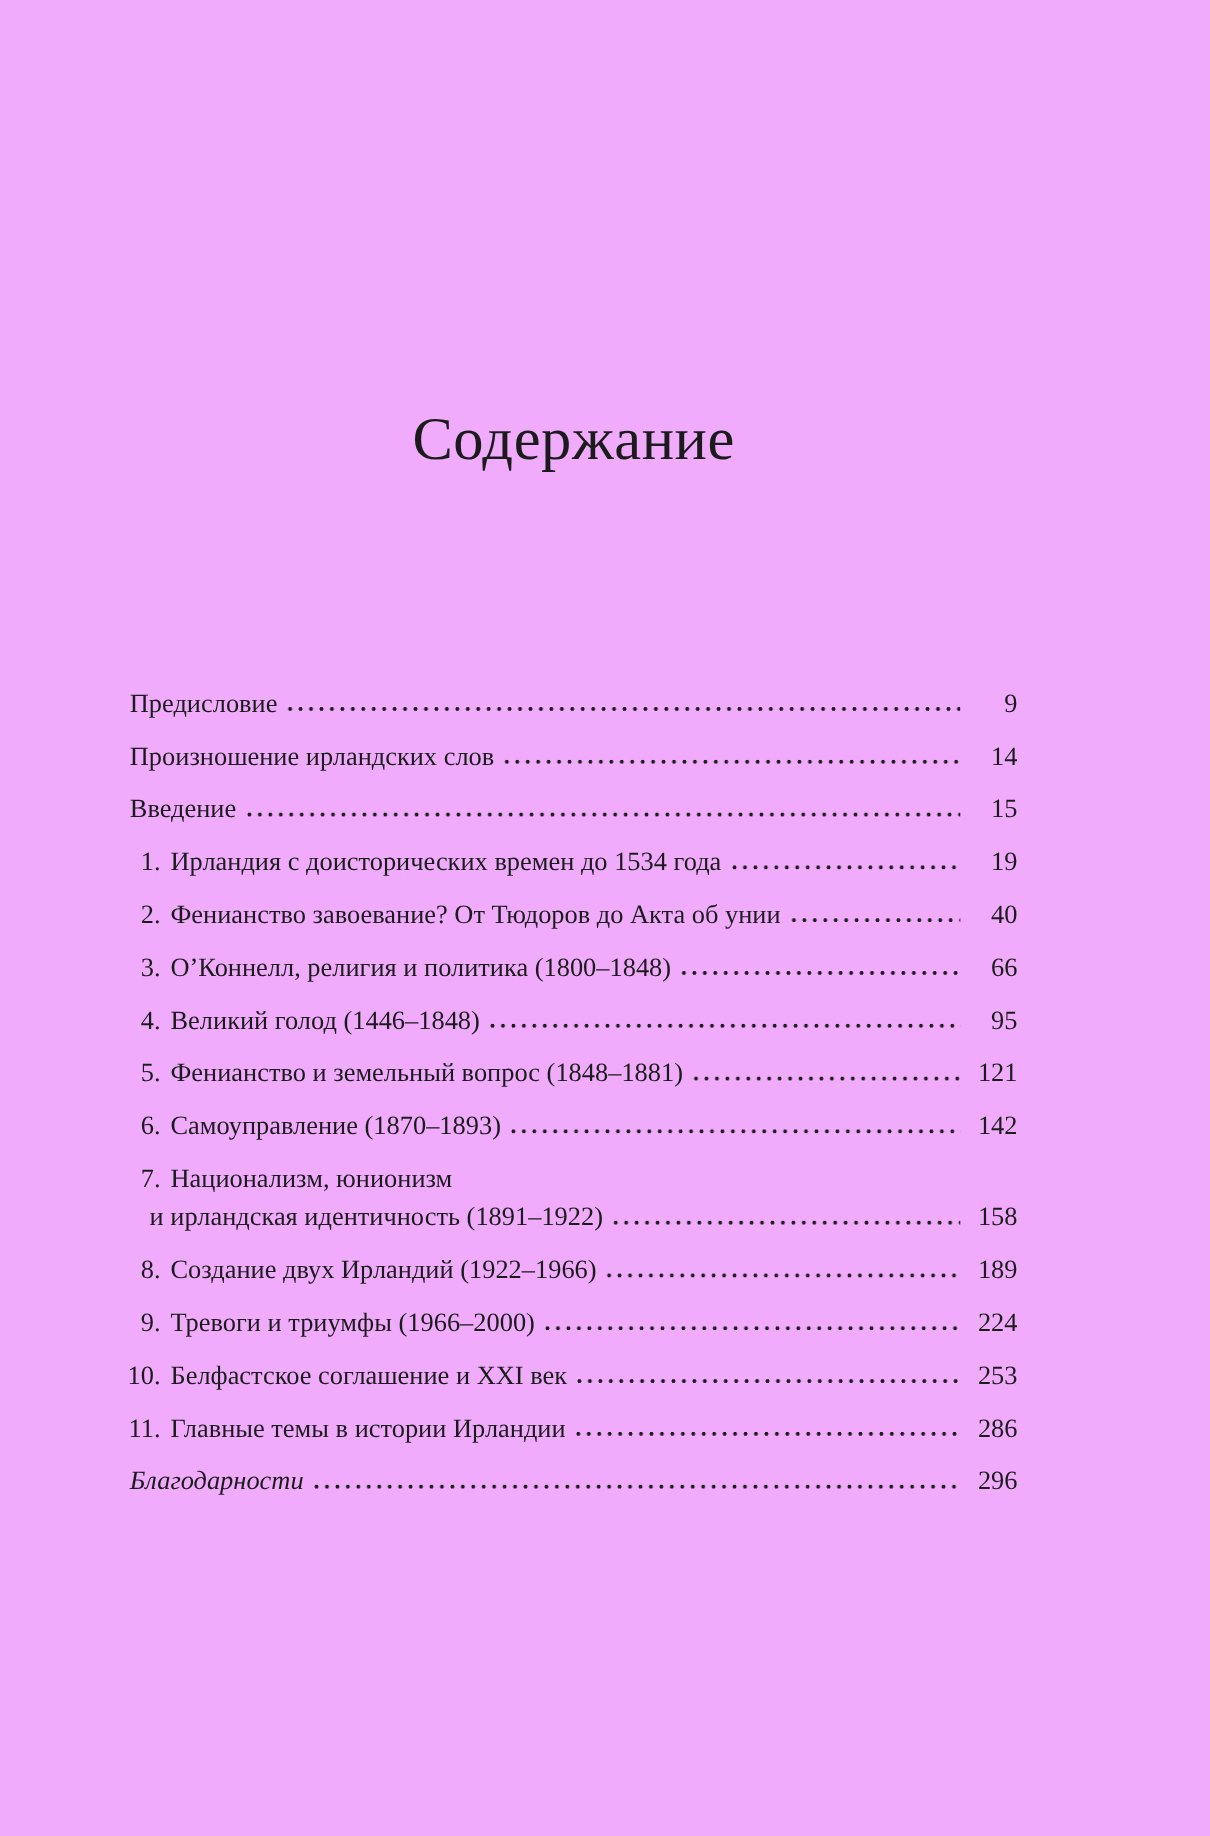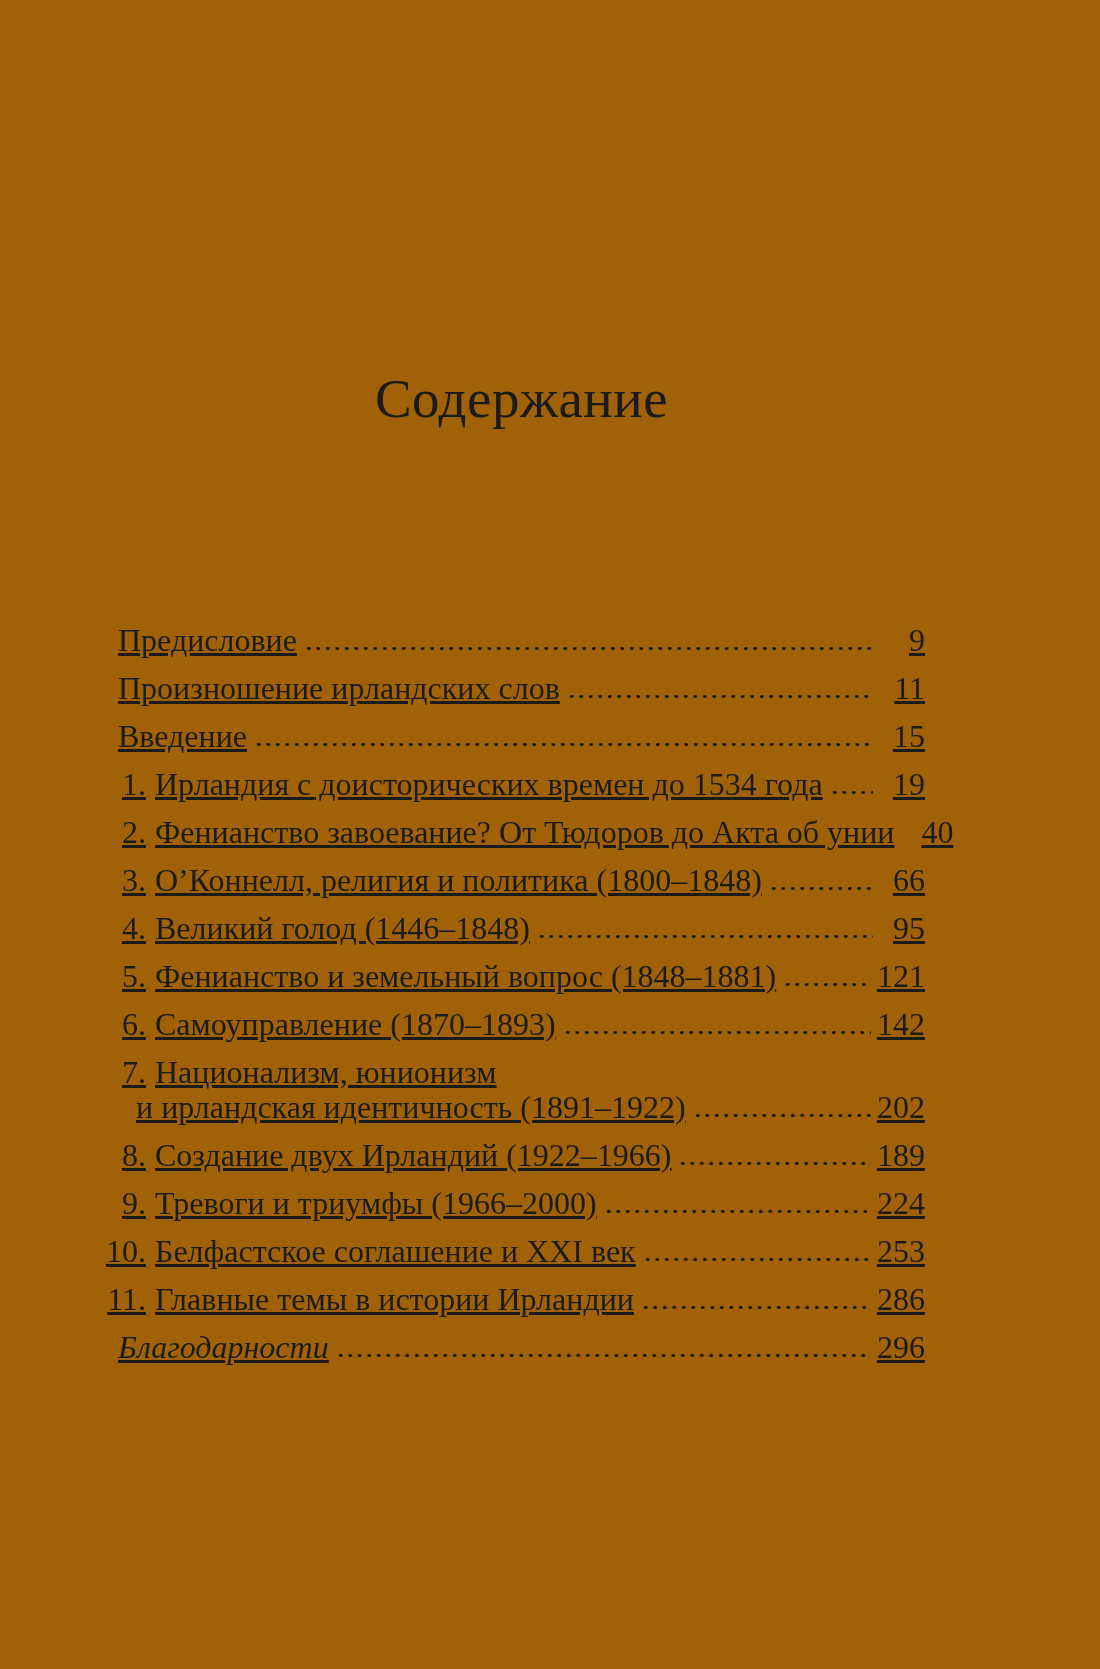--- a/index.html
+++ b/index.html
@@ -4,21 +4,21 @@
 <style>
   html, body {
     margin: 0;
     padding: 0;
     background: #ffffff;
   }
   .page {
     position: relative;
     width: 1100px;
     height: 1669px;
-    background: #a16207;
+    background: #f0abfc;
     color: #1b1b1b;
     font-family: "Liberation Serif", "DejaVu Serif", serif;
     overflow: hidden;
     margin: 0 auto;
   }
   .content {
     padding: 0 175px 0 118px;
   }
   .doc-title {
     margin: 370px 0 0 0;
@@ -27,24 +27,23 @@
     line-height: 58px;
     letter-spacing: 0.5px;
     text-align: center;
   }
   .toc {
     margin-top: 196px;
   }
   .toc-row {
     display: flex;
     align-items: baseline;
-    font-size: 32px;
+    font-size: 24px;
     line-height: 32px;
     margin-bottom: 16px;
-    text-decoration: underline;
   }
   .toc-num {
     flex: none;
     width: 43px;
     margin-left: -15px;
     margin-right: 9px;
     text-align: right;
   }
   .toc-label {
     white-space: nowrap;
@@ -88,21 +87,21 @@
 
       <div class="toc-row">
         <span class="toc-label">Предисловие</span>
         <span class="toc-dots"></span>
         <span class="toc-page">9</span>
       </div>
 
       <div class="toc-row">
         <span class="toc-label">Произношение ирландских слов</span>
         <span class="toc-dots"></span>
-        <span class="toc-page">11</span>
+        <span class="toc-page">14</span>
       </div>
 
       <div class="toc-row">
         <span class="toc-label">Введение</span>
         <span class="toc-dots"></span>
         <span class="toc-page">15</span>
       </div>
 
       <div class="toc-row">
         <span class="toc-num">1.</span>
@@ -146,21 +145,21 @@
         <span class="toc-page">142</span>
       </div>
 
       <div class="toc-row row-wrap">
         <span class="toc-num">7.</span>
         <span class="toc-label">Национализм, юнионизм</span>
       </div>
       <div class="toc-row row-cont">
         <span class="toc-label">и ирландская идентичность (1891–1922)</span>
         <span class="toc-dots"></span>
-        <span class="toc-page">202</span>
+        <span class="toc-page">158</span>
       </div>
 
       <div class="toc-row">
         <span class="toc-num">8.</span>
         <span class="toc-label">Создание двух Ирландий (1922–1966)</span>
         <span class="toc-dots"></span>
         <span class="toc-page">189</span>
       </div>
 
       <div class="toc-row">

